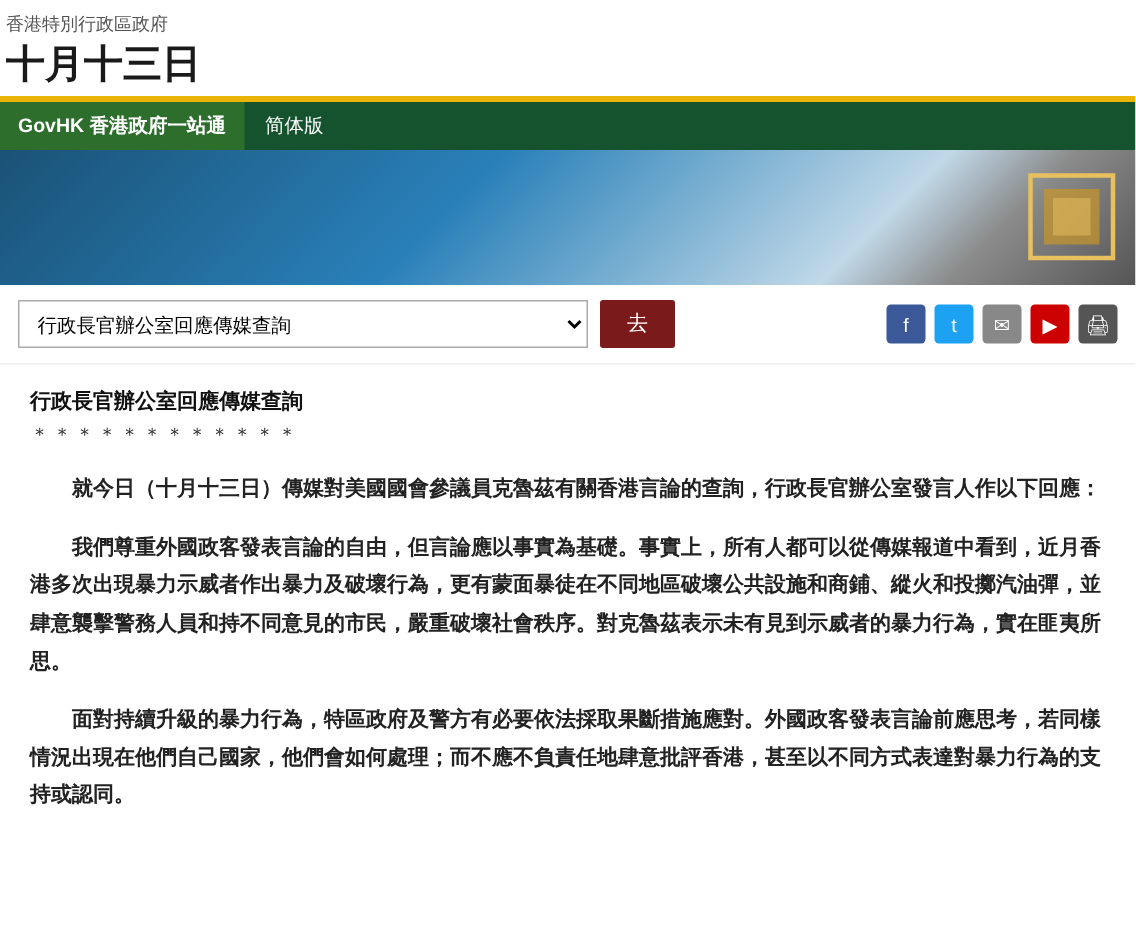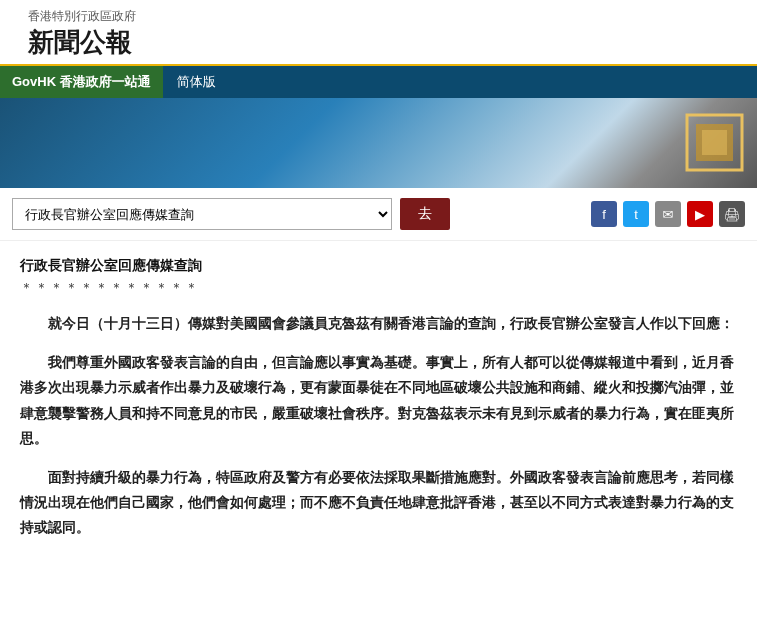--- a/index.html
+++ b/index.html
@@ -1,24 +1,24 @@
 <!DOCTYPE html>
 <html><head>
   <meta charset="utf-8">
   <style>
     * { margin: 0; padding: 0; box-sizing: border-box; }
     body { font-family: Arial, "Microsoft YaHei", "SimSun", sans-serif; font-size: 14px; background: #fff; width: 757px; }
 
     
-    .header { padding: 8px 12px 4px 28px; border-bottom: 2px solid #eab308; }
+    .header { padding: 8px 12px 4px 4px; border-bottom: 4px solid #eab308; }
     .header-subtitle { font-size: 12px; color: #555; }
     .header-title { font-size: 26px; font-weight: bold; color: #1a1a1a; }
 
     
-    .navbar { background: #0c4a6e; display: flex; align-items: center; padding: 0; height: 32px; }
+    .navbar { background: #14532d; display: flex; align-items: center; padding: 0; height: 32px; }
     .navbar-govhk { background: #2d6e2d; color: white; font-size: 13px; padding: 0 12px; height: 100%; display: flex; align-items: center; font-weight: bold; }
     .navbar-link { color: white; font-size: 13px; padding: 16px 14px; height: 100%; display: flex; align-items: center; text-decoration: none; cursor: pointer; }
     .navbar-link.active { background: #fff; color: #2d6e2d; font-weight: bold; }
 
     
     .banner { width: 100%; height: 90px; background: linear-gradient(135deg, #1a5276 0%, #2980b9 40%, #7fb3d3 60%, #c0d8e8 75%, #8a8a8a 85%, #555 100%); position: relative; overflow: hidden; }
     .logo-shape { width: 60px; height: 60px; position: relative; }
 
     
     .toolbar { display: flex; align-items: center; padding: 10px 12px; gap: 8px; border-bottom: 1px solid #eee; }
@@ -36,21 +36,21 @@
     .content { padding: 16px 20px; }
     .content-title { font-size: 14px; font-weight: bold; color: #111; margin-bottom: 4px; }
     .stars { letter-spacing: 2px; font-size: 13px; color: #333; margin-bottom: 14px; }
     .paragraph { font-size: 14px; line-height: 1.8; color: #222; margin-bottom: 14px; text-indent: 2em; font-weight: bold; }
   </style>
 </head>
 <body>
 
 <div class="header">
   <div class="header-subtitle">香港特別行政區政府</div>
-  <div class="header-title">新聞公報</div>
+  <div class="header-title">十月十三日</div>
 </div>
 
 <div class="navbar">
   <div class="navbar-govhk">GovHK 香港政府一站通</div>
   <div class="navbar-link">简体版</div>
 </div>
 
 <div class="banner">
   <div class="logo-shape" style="position:absolute; right:15px; top:12px;">
     <svg width="65" height="65" viewBox="0 0 65 65">

